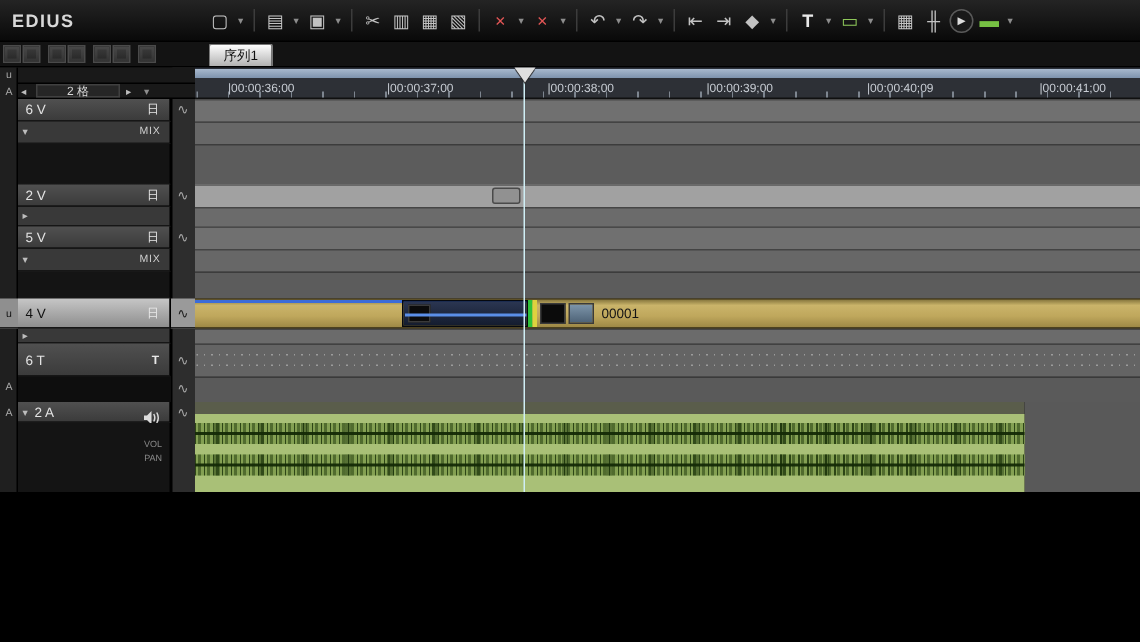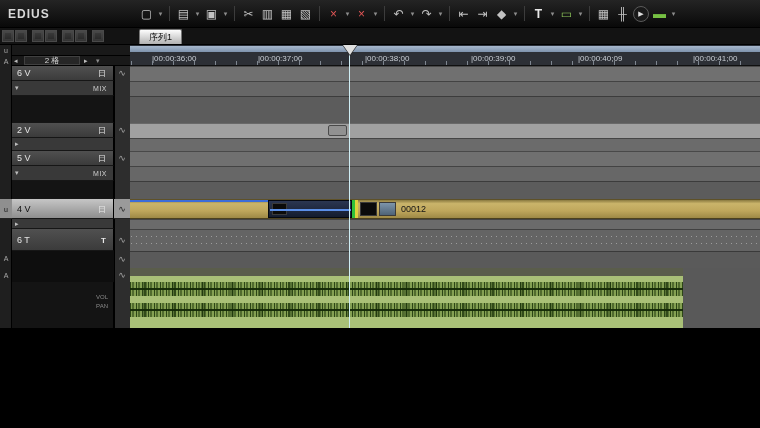--- a/index.html
+++ b/index.html
@@ -210,20 +210,30 @@
   <div class="hrow hsub" style="top:219px;height:10px">
     <span class="arr">▸</span>
   </div>
 
   <div class="hrow" style="top:229px;height:22px">
     <span class="tlabel">6 T</span>
     <span class="tbtn2" style="font-weight:bold">T</span>
   </div>
 
 
+  <div class="hrow" style="top:268px;height:14px">
+    <span class="arr">▾</span>
+    <span class="tlabel" style="left:11px">2 A</span>
+    <span class="ab" style="right:5px;top:2px">
+      <svg width="12" height="9" viewBox="0 0 12 9">
+          <path d="M0 3h2l3-3v9L2 6H0z" fill="#dcdcdc"></path>
+          <path d="M6.5 2q1.4 2.5 0 5M8.5 1q2 3.5 0 7" stroke="#dcdcdc" stroke-width="1" fill="none"></path>
+        </svg>
+    </span>
+  </div>
   <div class="hrow hexp" style="top:282px;height:51px">
     <span class="tinylbl" style="top:12px">VOL</span>
     <span class="tinylbl" style="top:21px">PAN</span>
   </div>
 
   <span class="zig" style="top:68px">∿</span>
   <span class="zig" style="top:125px">∿</span>
   <span class="zig" style="top:153px">∿</span>
   <span class="ab" style="left:114px;top:199px;width:16px;height:20px;background:#9a9a9a;border-bottom:1px solid #222"></span>
   <span class="zig" style="top:204px;color:#222">∿</span>
@@ -261,21 +271,21 @@
   <div id="v1band"></div>
   <div class="ab" style="left:130px;top:200px;width:222px;height:2px;background:#3c6cd8"></div>
   <div id="navyclip">
     <div class="thumb" style="left:3px;top:2px;width:15px;height:12px"></div>
     <div class="ab" style="left:1px;top:8px;width:81px;height:2px;background:#5b8fe8"></div>
   </div>
   <div class="ab" style="left:352px;top:200px;width:3px;height:18px;background:#2fc13a"></div>
   <div class="ab" style="left:355px;top:200px;width:3px;height:18px;background:#ded23e"></div>
   <div class="thumb" style="left:360px;top:202px;width:17px;height:14px"></div>
   <div class="thumb" style="left:379px;top:202px;width:17px;height:14px;background:linear-gradient(#7d95aa,#4e6377)"></div>
-  <span id="cliplabel">00012</span>
+  <span id="cliplabel">00001</span>
 
   <div class="ab" style="left:130px;top:268px;width:553px;height:8px;background:#5a5d4b"></div>
   <div class="ab" style="left:683px;top:268px;width:77px;height:65px;background:#595959"></div>
   <div class="ab" style="left:130px;top:276px;width:553px;height:57px;background:#a9c077"></div>
   <div class="wv" style="left:130px;top:282px;width:553px;height:14px"></div>
   <div class="wv" style="left:130px;top:303px;width:553px;height:14px"></div>
 
   <div id="phline"></div>
   <div id="phtri"></div>
 

